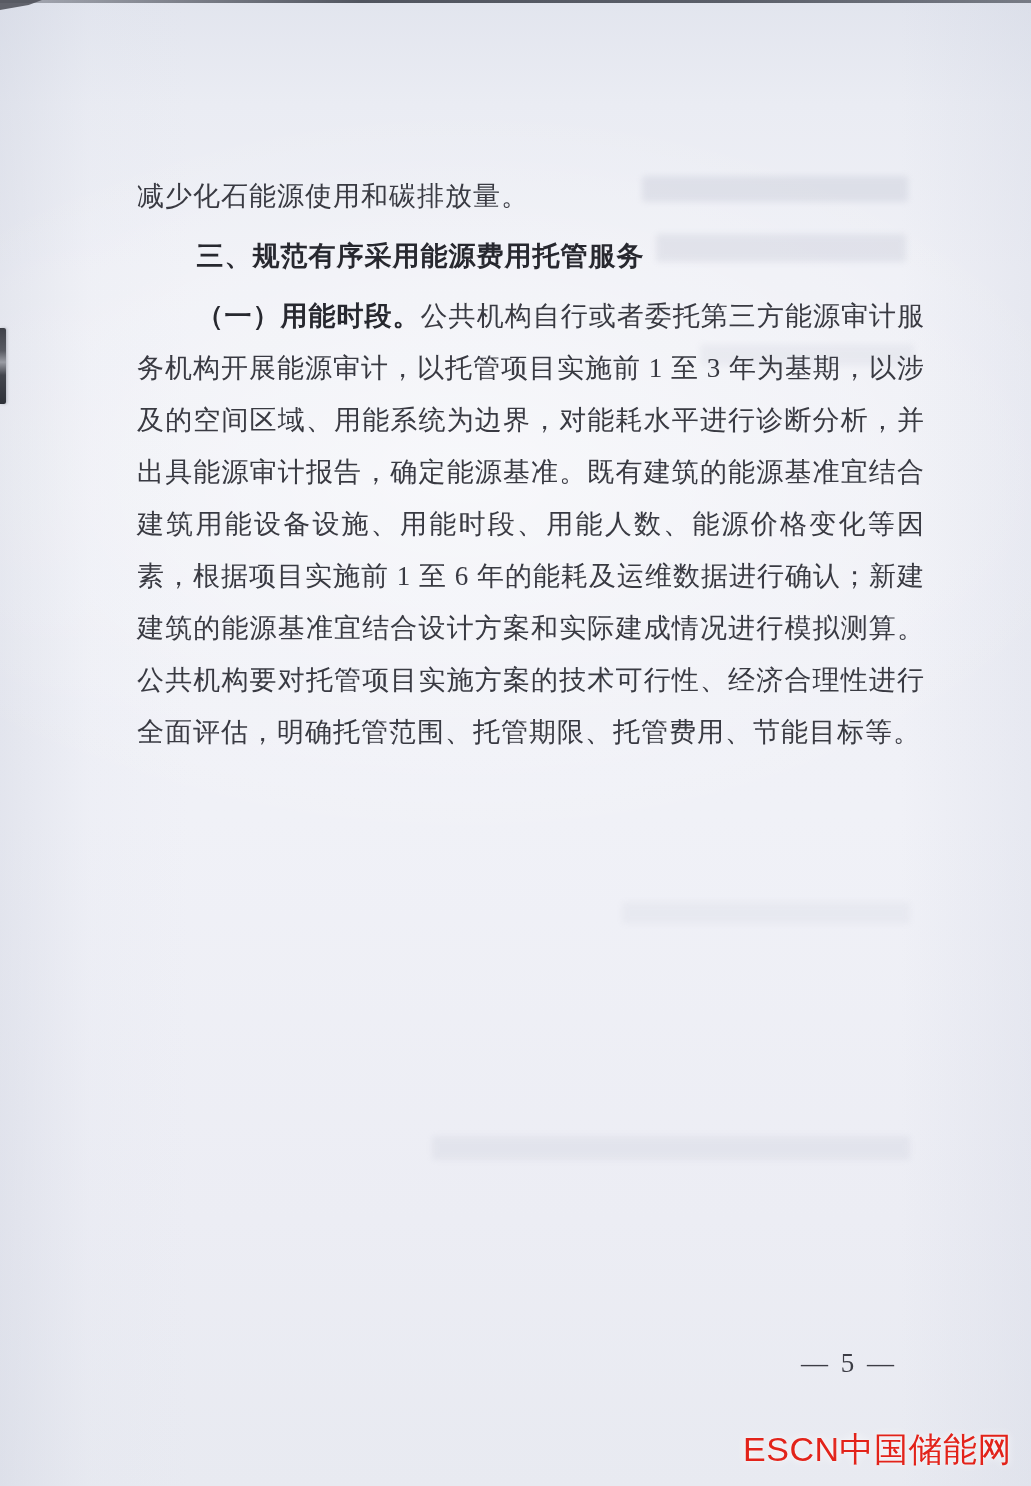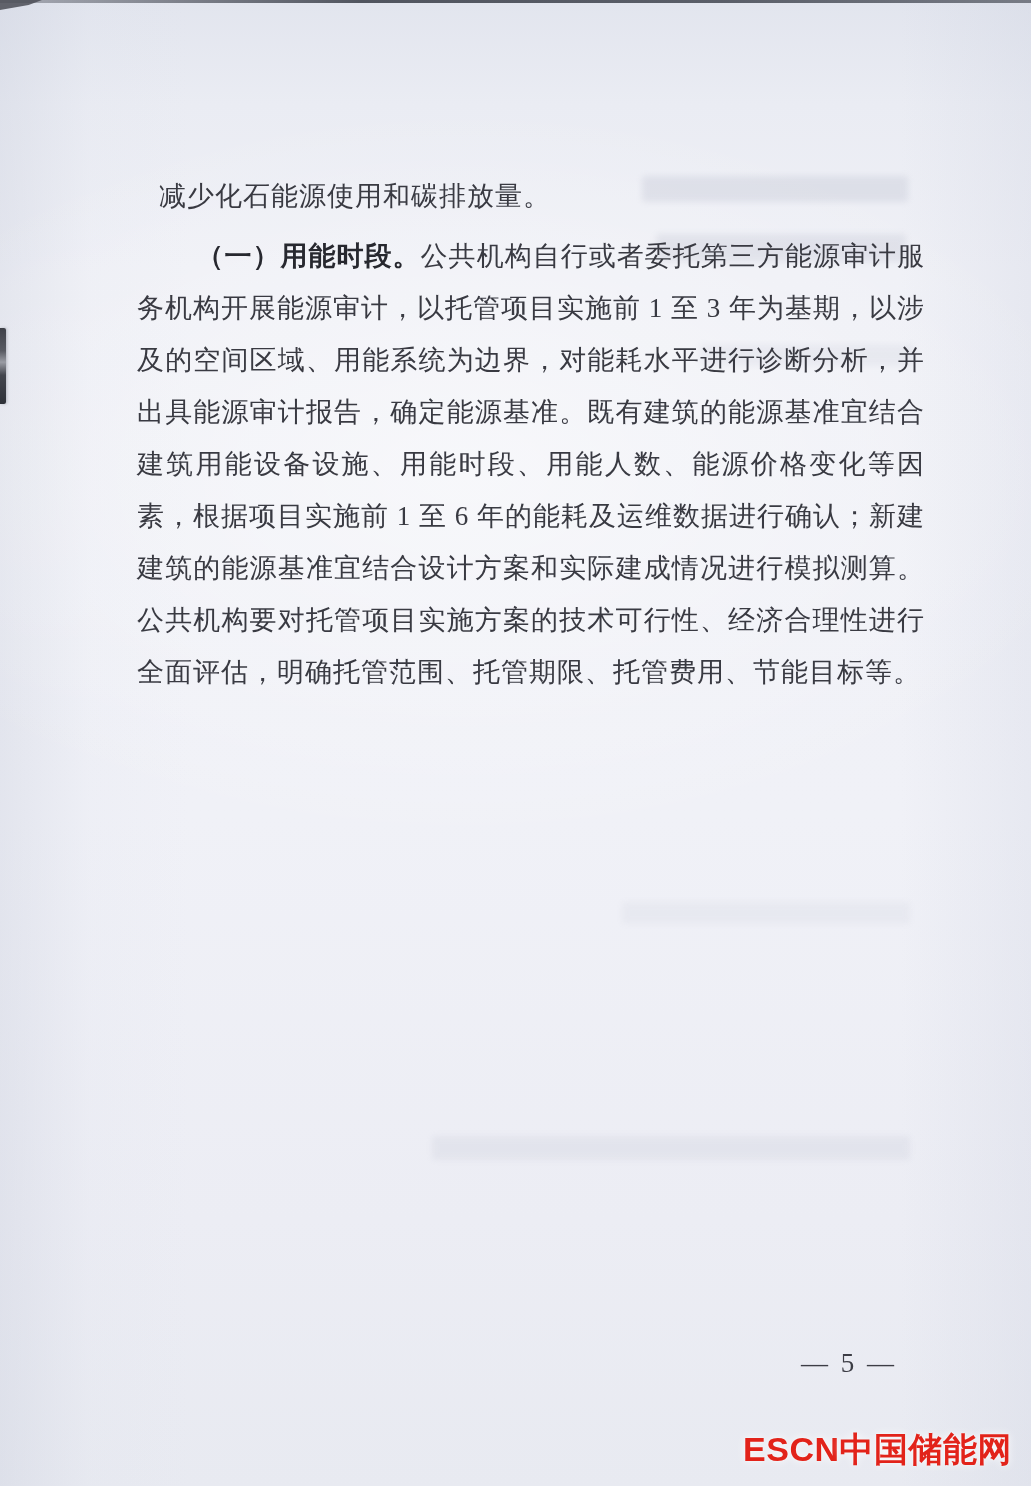--- a/index.html
+++ b/index.html
@@ -47,60 +47,61 @@
   .g5 { left: 622px; top: 902px; width: 288px; height: 22px; opacity: .07; }
 
   
   .doc-body {
     position: absolute; left: 137px; top: 170px; width: 788px;
     font-size: 27px; line-height: 52px; letter-spacing: 1px;
     color: #393a42;
     text-align: justify;
   }
   .doc-body p { margin: 0; text-indent: 2.2em; }
-  .doc-body p.continuation { text-indent: 0; margin-left: 22px; }
+  .doc-body p.continuation { text-indent: 0; }
   .doc-body p + p { margin-top: 8px; }
   .doc-body p.heading {
     font-family: "Liberation Sans", "DejaVu Sans", sans-serif;
     font-weight: 700; color: #24252c;
   }
   .doc-body .lead {
     font-family: "Liberation Sans", "DejaVu Sans", sans-serif;
     font-weight: 700; color: #27282f; font-style: normal;
   }
 
   .page-number {
     position: absolute; top: 1348px; left: 793px; width: 112px;
     text-align: center; font-size: 27px; letter-spacing: 3px;
     color: #3c3d45;
   }
 
   .watermark {
     position: absolute; top: 1427px; right: 19px;
     font-family: "Liberation Sans", "DejaVu Sans", sans-serif;
-    font-size: 34px; font-weight: 700; letter-spacing: 0.5px;
+    font-size: 34px; font-weight: 400; letter-spacing: 0.5px;
     color: #e2231a; white-space: nowrap;
     text-shadow: 0 0 8px rgba(255,255,255,0.95), 0 0 2px rgba(255,255,255,0.7);
   }
 </style>
 </head>
 <body>
 
 <div class="page">
   <div class="scan-edge-top"></div>
   <div class="corner-mark"></div>
   <div class="staple"></div>
 
   <div class="ghost g1"></div>
   <div class="ghost g2"></div>
   <div class="ghost g3"></div>
   <div class="ghost g4"></div>
   <div class="ghost g5"></div>
 
   <div class="doc-body">
       <p class="continuation"><span>减少化石能源使用和碳排放量。</span></p>
+      <p class="heading"><span class="lead">三、规范有序采用能源费用托管服务</span></p>
       <p class="paragraph"><span class="lead">（一）用能时段。</span><span>公共机构自行或者委托第三方能源审计服务机构开展能源审计，以托管项目实施前 1 至 3 年为基期，以涉及的空间区域、用能系统为边界，对能耗水平进行诊断分析，并出具能源审计报告，确定能源基准。既有建筑的能源基准宜结合建筑用能设备设施、用能时段、用能人数、能源价格变化等因素，根据项目实施前 1 至 6 年的能耗及运维数据进行确认；新建建筑的能源基准宜结合设计方案和实际建成情况进行模拟测算。公共机构要对托管项目实施方案的技术可行性、经济合理性进行全面评估，明确托管范围、托管期限、托管费用、节能目标等。</span></p>
     </div>
 
   <div class="page-number">— 5 —</div>
 
   <div class="watermark" style="color: rgb(226, 35, 26);"><span>ESCN</span><span>中国储能网</span></div>
 </div>
 
 </body></html>

